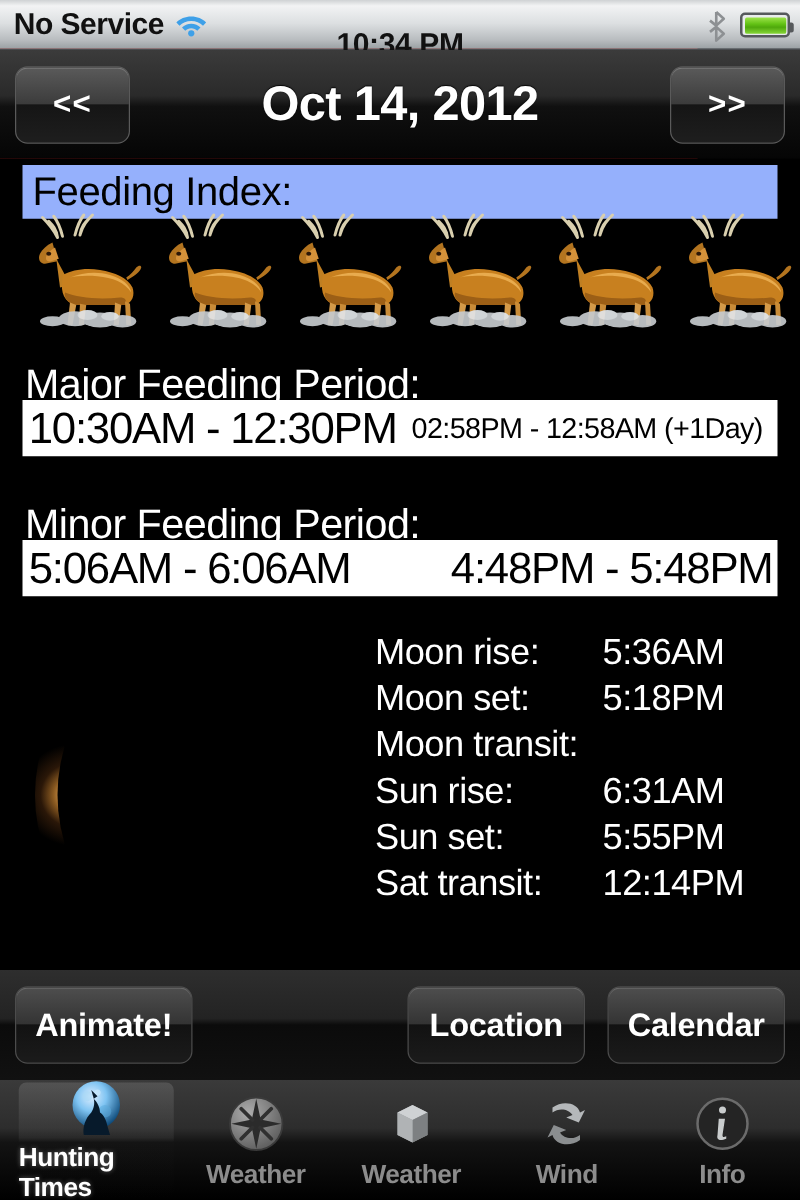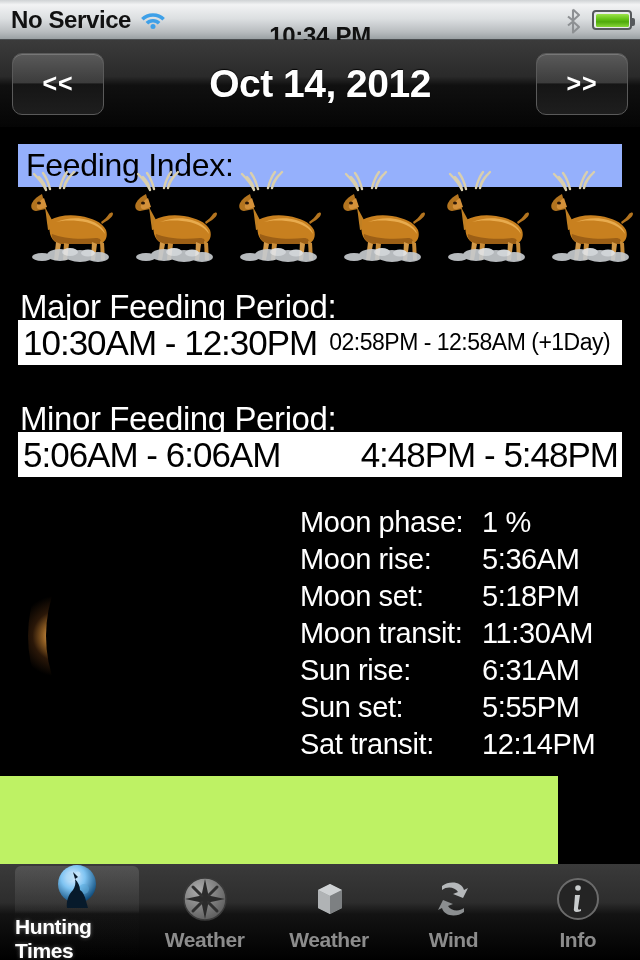--- a/index.html
+++ b/index.html
@@ -2,21 +2,21 @@
 <html><head>
 <meta charset="utf-8">
 <style>
   * { margin:0; padding:0; box-sizing:border-box; }
   html, body {
     width:640px; height:960px;
     background:#000;
     font-family:"Liberation Sans", sans-serif;
     overflow:hidden;
   }
-  #app { position:relative; width:558px; height:960px; background:#bef264; }
+  #app { position:relative; width:558px; height:960px; background:#b91c1c; }
 
   
   .statusbar{
     position:absolute; left:0; top:0; width:640px; height:40px;
     background:linear-gradient(to bottom,#cfd2d4 0%,#f2f3f4 12%,#dcdfe1 48%,#b8bcbf 82%,#9aa0a3 100%);
     border-bottom:1px solid #4a4d50;
     display:flex; align-items:center;
   }
   .sb-left{ display:flex; align-items:center; gap:9px; padding-left:11px; }
   .sb-carrier{ font-size:24px; font-weight:bold; color:#111; letter-spacing:-0.4px; }
@@ -60,21 +60,21 @@
   .navtitle{
     flex:1; text-align:center; color:#fff;
     font-size:39px; font-weight:bold; letter-spacing:-0.5px;
     text-shadow:0 -1px 1px rgba(0,0,0,.9);
   }
 
   
   .content{ position:absolute; left:0; top:128px; width:640px; height:648px; background:#000; }
 
   .index-banner{
-    position:absolute; left:18px; top:16px; width:604px; height:43px;
+    position:absolute; left:18px; top:4px; width:604px; height:43px;
     background:#95b0fc;
   }
   .index-banner span{
     display:block; color:#000; font-size:32px; line-height:43px;
     padding-left:8px; letter-spacing:-0.3px;
   }
 
   .deer-row{
     position:absolute; left:12px; top:40px; width:620px; height:98px;
     display:flex; align-items:flex-end; gap:0;
@@ -368,50 +368,50 @@
       <span class="t-big">4:48PM - 5:48PM</span>
     </div>
 
     <div class="moon-wrap">
       <div class="moon-disc"></div>
       <div class="moon-mask"></div>
     </div>
 
     <div class="astro" id="astro-list">
         <div class="astro-row">
-          <span class="astro-key">Moon phase:</span>
-          <span class="astro-val">1 %</span>
-        </div>
-        <div class="astro-row">
           <span class="astro-key">Moon rise:</span>
           <span class="astro-val">5:36AM</span>
         </div>
         <div class="astro-row">
           <span class="astro-key">Moon set:</span>
           <span class="astro-val">5:18PM</span>
         </div>
         <div class="astro-row">
           <span class="astro-key">Moon transit:</span>
-          <span class="astro-val">11:30AM</span>
         </div>
         <div class="astro-row">
           <span class="astro-key">Sun rise:</span>
           <span class="astro-val">6:31AM</span>
         </div>
         <div class="astro-row">
           <span class="astro-key">Sun set:</span>
           <span class="astro-val">5:55PM</span>
         </div>
         <div class="astro-row">
           <span class="astro-key">Sat transit:</span>
           <span class="astro-val">12:14PM</span>
         </div>
       </div>
   </div>
 
+  <div class="buttonbar">
+    <div class="barbtn btn-animate">Animate!</div>
+    <div class="barbtn btn-location">Location</div>
+    <div class="barbtn btn-calendar">Calendar</div>
+  </div>
 
   <div class="tabbar" id="tabbar">
       <div class="tab active">
         <span class="tab-icon">
           <svg width="52" height="50" viewBox="0 0 52 50">
       <defs>
               <radialGradient id="mg" cx="40%" cy="32%" r="70%">
         <stop offset="0%" stop-color="#dfeeff"></stop>
                 <stop offset="45%" stop-color="#7fc4f2"></stop>
         <stop offset="100%" stop-color="#0d4a7a"></stop>

